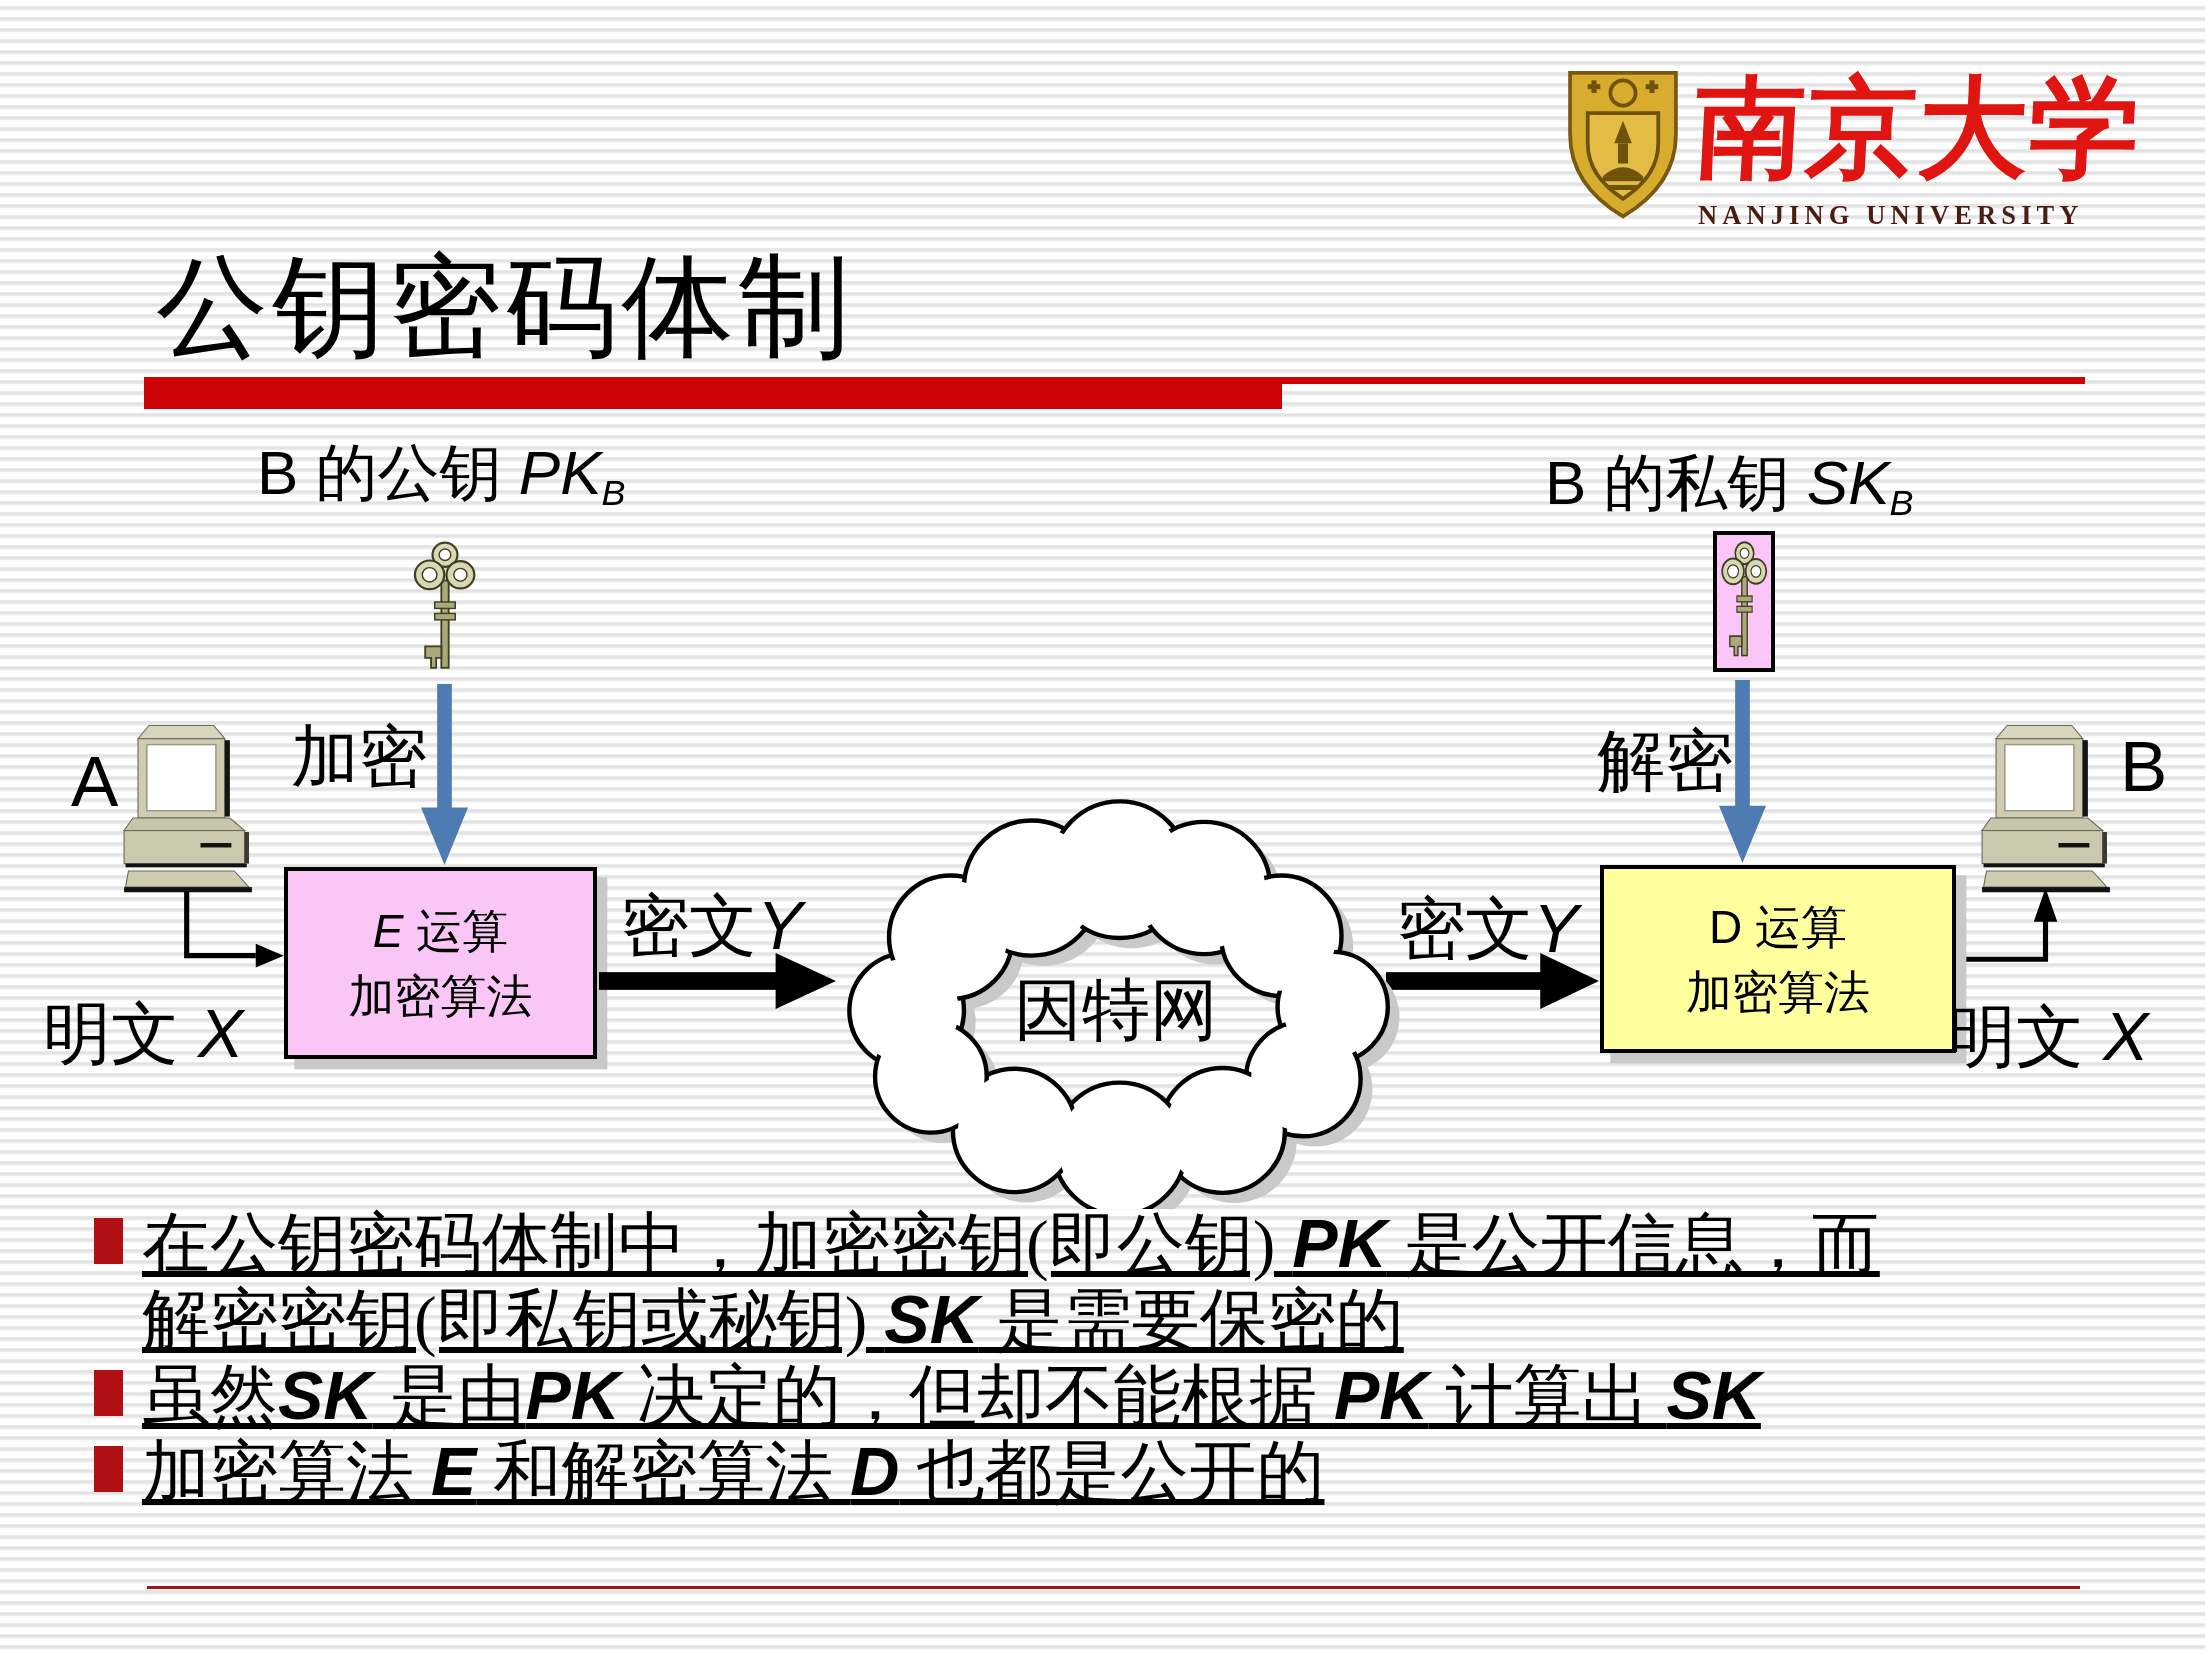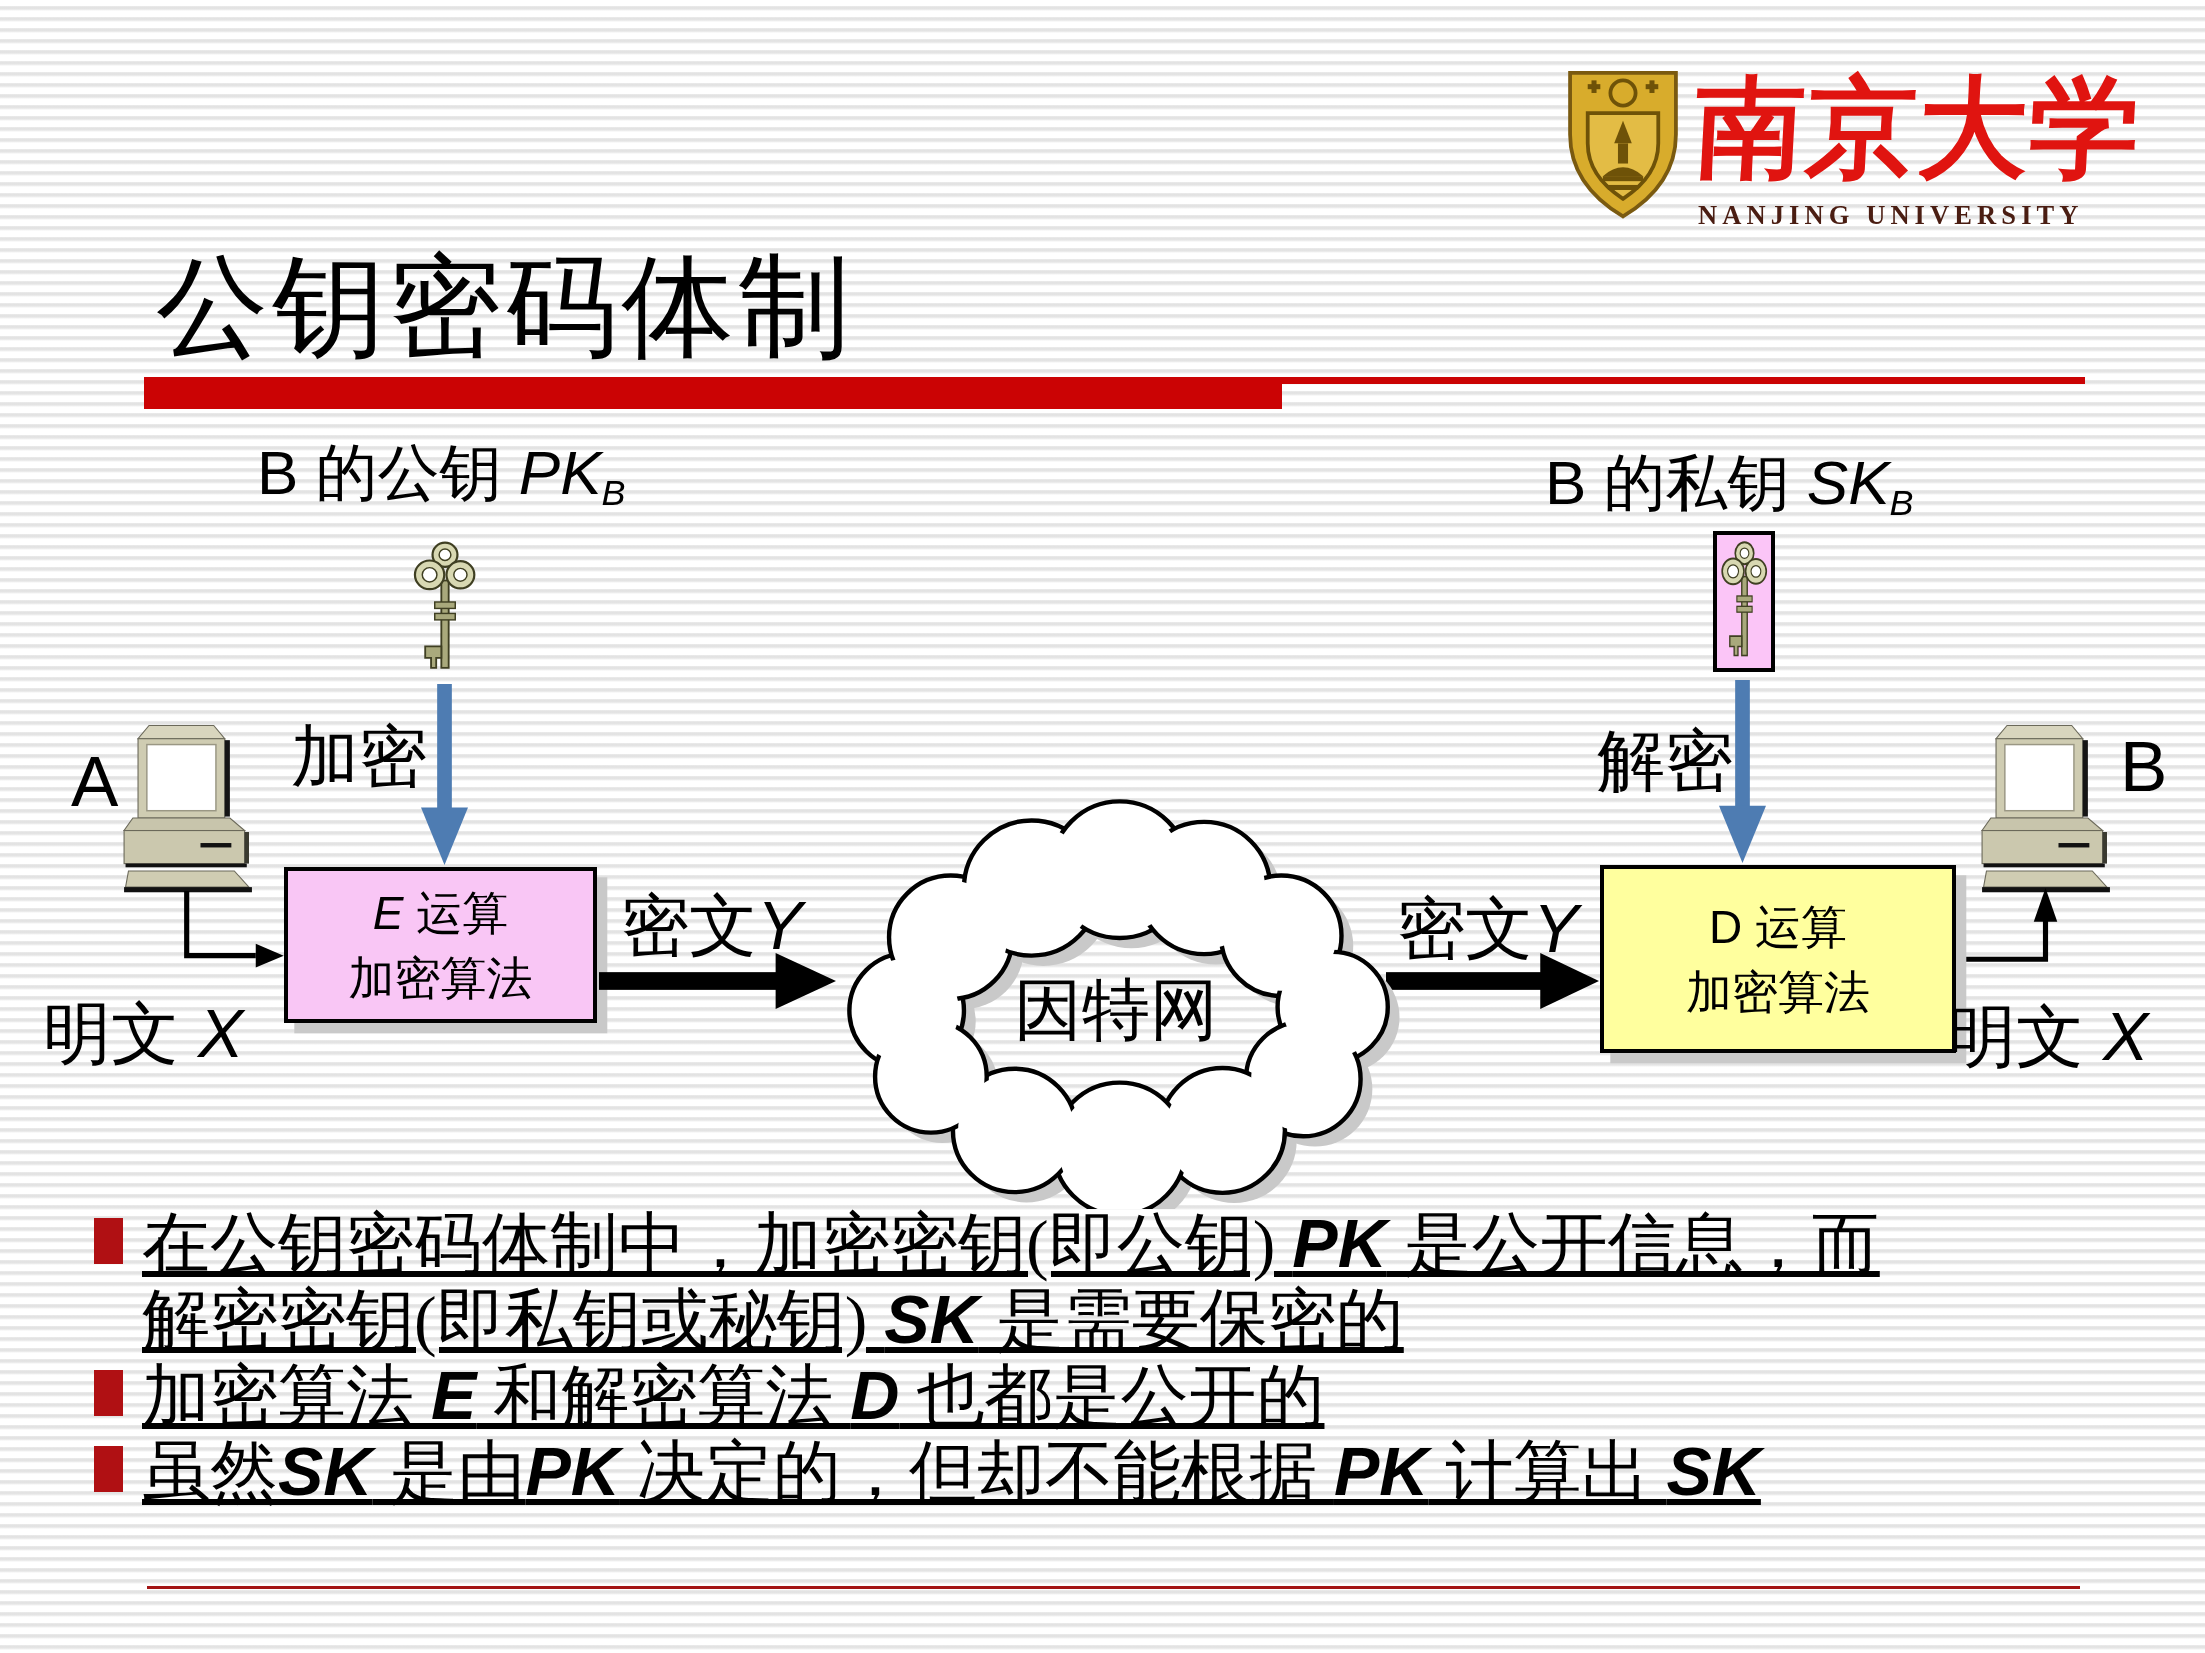--- a/index.html
+++ b/index.html
@@ -37,21 +37,21 @@
 
   
   .key-label{font-size:62px;white-space:nowrap;color:#000;}
   .diagram-label{font-size:68px;white-space:nowrap;color:#000;}
   .host-label{font-size:66px;font-weight:bold;color:#000;}
 
   .proc-box{box-sizing:border-box;border:4.4px solid #000;
     display:flex;flex-direction:column;align-items:center;justify-content:center;
     gap:19px;box-shadow:10.3px 10.3px 0 #c9c9c9;}
   .proc-box .line{font-size:46px;line-height:1.0;white-space:nowrap;color:#000;}
-  .encrypt-box{left:284px;top:867px;width:313px;height:156px;background:#F9C6F5;}
+  .encrypt-box{left:284px;top:867px;width:313px;height:192px;background:#F9C6F5;}
   .decrypt-box{left:1600px;top:865px;width:356px;height:188px;background:#FFFF9E;}
 
   .key-box{left:1713px;top:531px;width:62px;height:141px;background:#FBC5F7;
     box-sizing:border-box;border:4.4px solid #000;
     display:flex;align-items:center;justify-content:center;}
 
   .cloud-wrap{left:822px;top:794px;width:588px;height:415px;}
   .cloud-label{left:822px;top:965px;width:588px;text-align:center;
     font-size:68px;color:#000;}
 
@@ -262,27 +262,27 @@
     <div class="bullet">
       <span class="bullet-marker"></span>
       <div class="bullet-text">
           <div class="bullet-line"><span>在公钥密码体制中，加密密钥(即公钥) </span><span class="rt-i rt-b">PK</span><span> 是公开信息，而</span></div>
           <div class="bullet-line"><span>解密密钥(即私钥或秘钥) </span><span class="rt-i rt-b">SK</span><span> 是需要保密的</span></div>
         </div>
     </div>
     <div class="bullet">
       <span class="bullet-marker"></span>
       <div class="bullet-text">
-          <div class="bullet-line"><span>加密算法 </span><span class="rt-i rt-b">E</span><span> 和解密算法 </span><span class="rt-i rt-b">D</span><span> 也都是公开的</span></div>
+          <div class="bullet-line"><span>虽然</span><span class="rt-i rt-b">SK</span><span> 是由</span><span class="rt-i rt-b">PK</span><span> 决定的，但却不能根据 </span><span class="rt-i rt-b">PK</span><span> 计算出 </span><span class="rt-i rt-b">SK</span></div>
         </div>
     </div>
     <div class="bullet">
       <span class="bullet-marker"></span>
       <div class="bullet-text">
-          <div class="bullet-line"><span>虽然</span><span class="rt-i rt-b">SK</span><span> 是由</span><span class="rt-i rt-b">PK</span><span> 决定的，但却不能根据 </span><span class="rt-i rt-b">PK</span><span> 计算出 </span><span class="rt-i rt-b">SK</span></div>
+          <div class="bullet-line"><span>加密算法 </span><span class="rt-i rt-b">E</span><span> 和解密算法 </span><span class="rt-i rt-b">D</span><span> 也都是公开的</span></div>
         </div>
     </div>
   </div>
 
   <div class="abs rule-bottom"></div>
 
 </div>
 
 
 </body></html>

